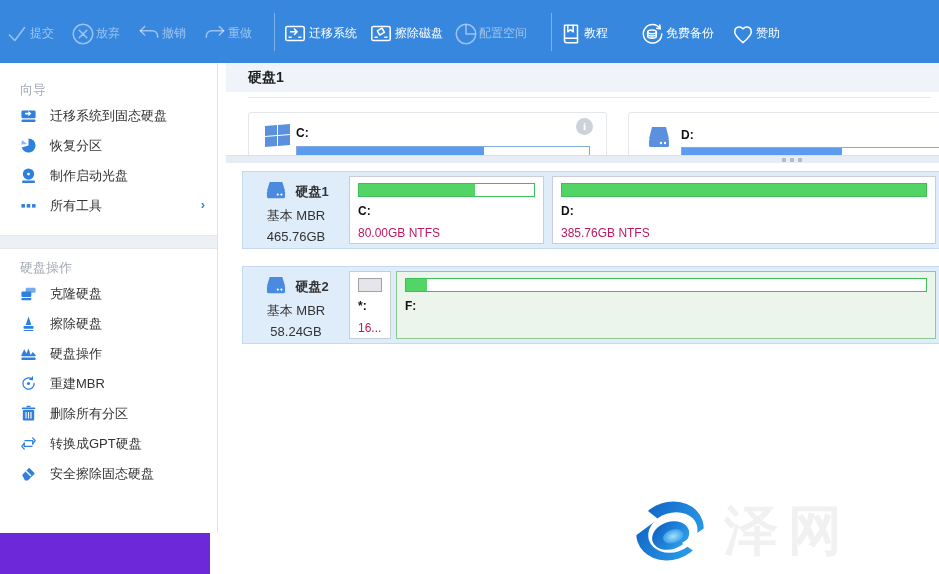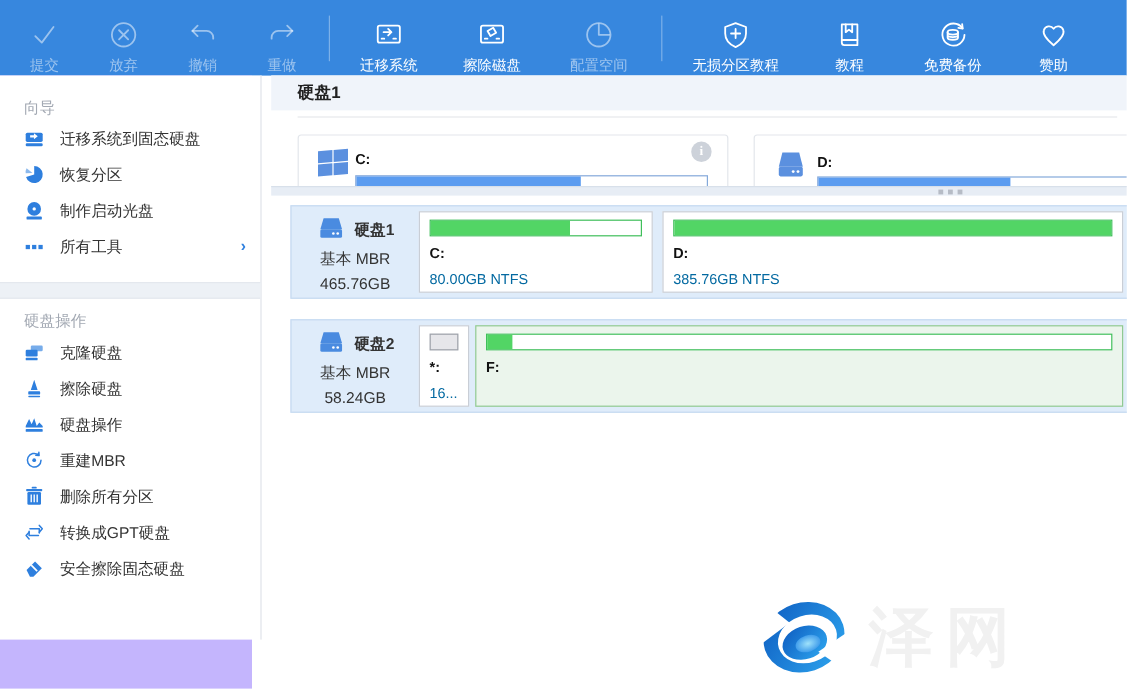--- a/index.html
+++ b/index.html
@@ -2,31 +2,31 @@
 <html><head>
 <meta charset="utf-8">
 <style>
   * { margin:0; padding:0; box-sizing:border-box; }
   html,body { width:939px; height:574px; overflow:hidden; }
   body { font-family:"Liberation Sans", sans-serif; background:#fff; position:relative; }
 
   
   .toolbar { position:absolute; left:0; top:0; width:939px; height:63px;
     background:#3787DE; display:flex; align-items:center; padding-left:4px; }
-  .tb-item { display:flex; flex-direction:column; align-items:center; justify-content:flex-end;
+  .tb-item { display:flex; flex-direction:row; align-items:center; justify-content:flex-start;
     height:63px; color:#fff; cursor:pointer; }
   .tb-item.disabled { color:rgba(255,255,255,.5); cursor:default; }
   .tb-item .tb-ico { height:30px; display:flex; align-items:flex-end; justify-content:center; }
   .tb-item .tb-lbl { font-size:12px; margin-top:4px; white-space:nowrap; }
   .tb-item svg { stroke:currentColor; fill:none; stroke-width:1.4; stroke-linecap:round; stroke-linejoin:round; }
   .tb-sep { width:1px; height:38px; background:rgba(255,255,255,.35); margin:0 6px; }
   .w66{width:66px}.w86{width:86px}.w92{width:92px}.w110{width:110px}.w80{width:80px}.w76{width:76px}
 
   
-  .sidebar { position:absolute; left:0; top:63px; width:210px; height:511px; background:#c4b5fd; }
+  .sidebar { position:absolute; left:0; top:63px; width:210px; height:511px; background:#6d28d9; }
   .side-panel { position:absolute; left:0; top:0; width:218px; height:470px; background:#fff;
     border-right:1px solid #DFE3E9; padding-top:12px; }
   .side-title { font-size:13px; color:#A3A9B3; padding:6px 20px 8px 20px; }
   .nav-item { display:flex; height:30px; padding:0 14px 0 20px;
     font-size:13px; color:#333; cursor:pointer; position:relative; }
   .nav-item .nico { width:17px; height:17px; margin-right:13px; color:#2E7FDE; flex:0 0 auto;
     display:flex; align-items:center; justify-content:center; }
   .nav-item .nico svg { width:17px; height:17px; }
   .nav-chevron { position:absolute; right:12px; color:#2E7FDE; font-size:13px; font-weight:bold; }
   .section-gap { height:14px; background:#EDF1F6; margin:8px 0 4px 0; border-top:1px solid #E4E8EE; border-bottom:1px solid #E4E8EE; }
@@ -67,21 +67,21 @@
   .part { background:#fff; border:1px solid #C9CED6; padding:6px 8px 0 8px; cursor:pointer; }
   .part-c { width:195px; flex:0 0 auto; margin-right:8px; }
   .part-d { flex:1 1 auto; }
   .part-star { width:42px; flex:0 0 auto; margin-right:5px; overflow:hidden; }
   .part-f { flex:1 1 auto; }
   .part.selected { background:#EBF5EC; border:1px solid #8FC993; }
   .ubar { height:14px; border:1px solid #3FBF5A; background:#fff; }
   .ubar .ufill { height:100%; background:#52D565; }
   .ubar.gray { border:1px solid #9FA3AA; background:#E6E6EA; }
   .p-label { font-size:12px; font-weight:bold; color:#111; margin-top:7px; }
-  .p-info { font-size:12px; color:#0369a1; margin-top:8px; white-space:nowrap; }
+  .p-info { font-size:12px; color:#be185d; margin-top:8px; white-space:nowrap; }
 
   
   .watermark { position:absolute; left:404px; top:430px; display:flex; align-items:center; pointer-events:none; }
   .wm-text { font-size:54px; color:#F1F1F1; letter-spacing:10px; margin-left:14px; font-weight:bold; }
 
   svg.fill-ico { fill:currentColor; stroke:none; }
   svg.stroke-ico { fill:none; stroke:currentColor; stroke-width:1.8; stroke-linecap:round; stroke-linejoin:round; }
 </style>
 </head>
 <body>
@@ -156,29 +156,20 @@
       <svg width="26" height="26" viewBox="0 0 24 24">
           <circle cx="12" cy="12" r="9"></circle>
           <path d="M12 4 v8 h8"></path>
         </svg>
       </span>
     <span class="tb-lbl">配置空间</span>
   </div>
 
   <div class="tb-sep"></div>
 
-  <div class="tb-item w110">
-    <span class="tb-ico">
-      <svg width="26" height="26" viewBox="0 0 24 24">
-          <path d="M12 3 l8 3 v5 c0 5 -3.5 8.5 -8 10.5 C7.5 19.5 4 16 4 11 V6 z"></path>
-          <path d="M12 7.5 v7 M8.5 11 h7"></path>
-        </svg>
-      </span>
-    <span class="tb-lbl">无损分区教程</span>
-  </div>
 
   <div class="tb-item w80">
     <span class="tb-ico">
       <svg width="26" height="26" viewBox="0 0 24 24">
           <path d="M6 4 h12 v16 H8 a2 2 0 0 1 -2 -2 z"></path>
           <path d="M9 4 v6 l2.5 -2 2.5 2 V4"></path>
           <path d="M6 16 h12"></path>
         </svg>
       </span>
     <span class="tb-lbl">教程</span>

